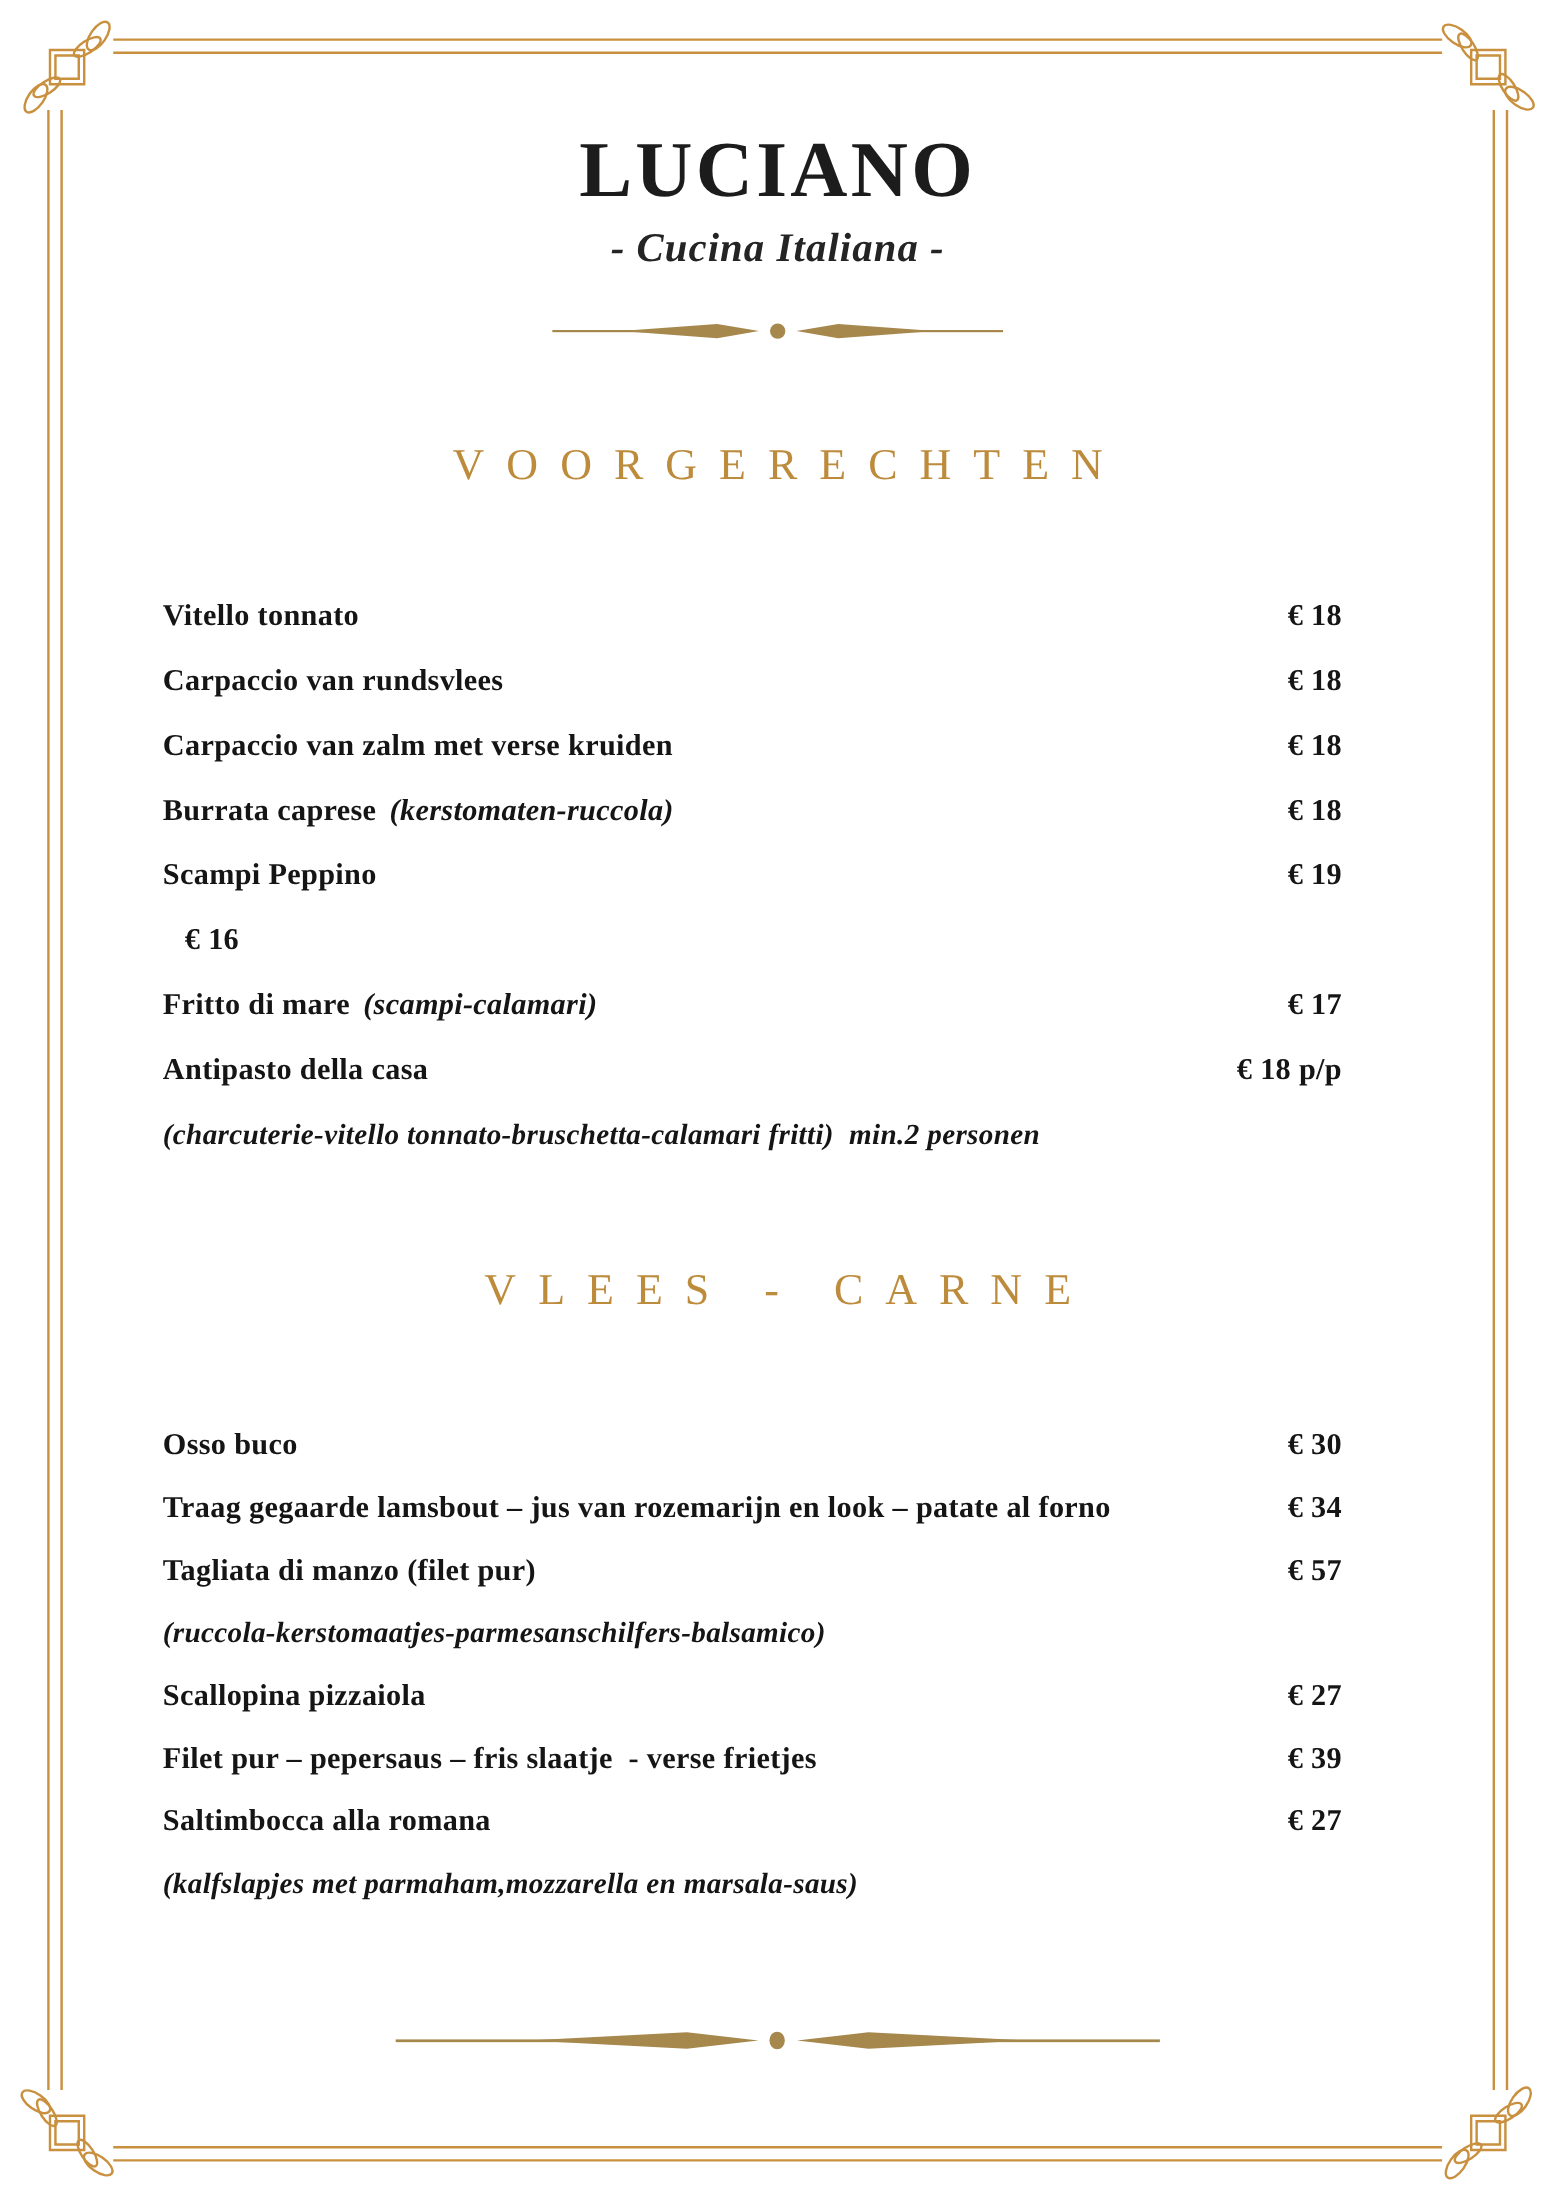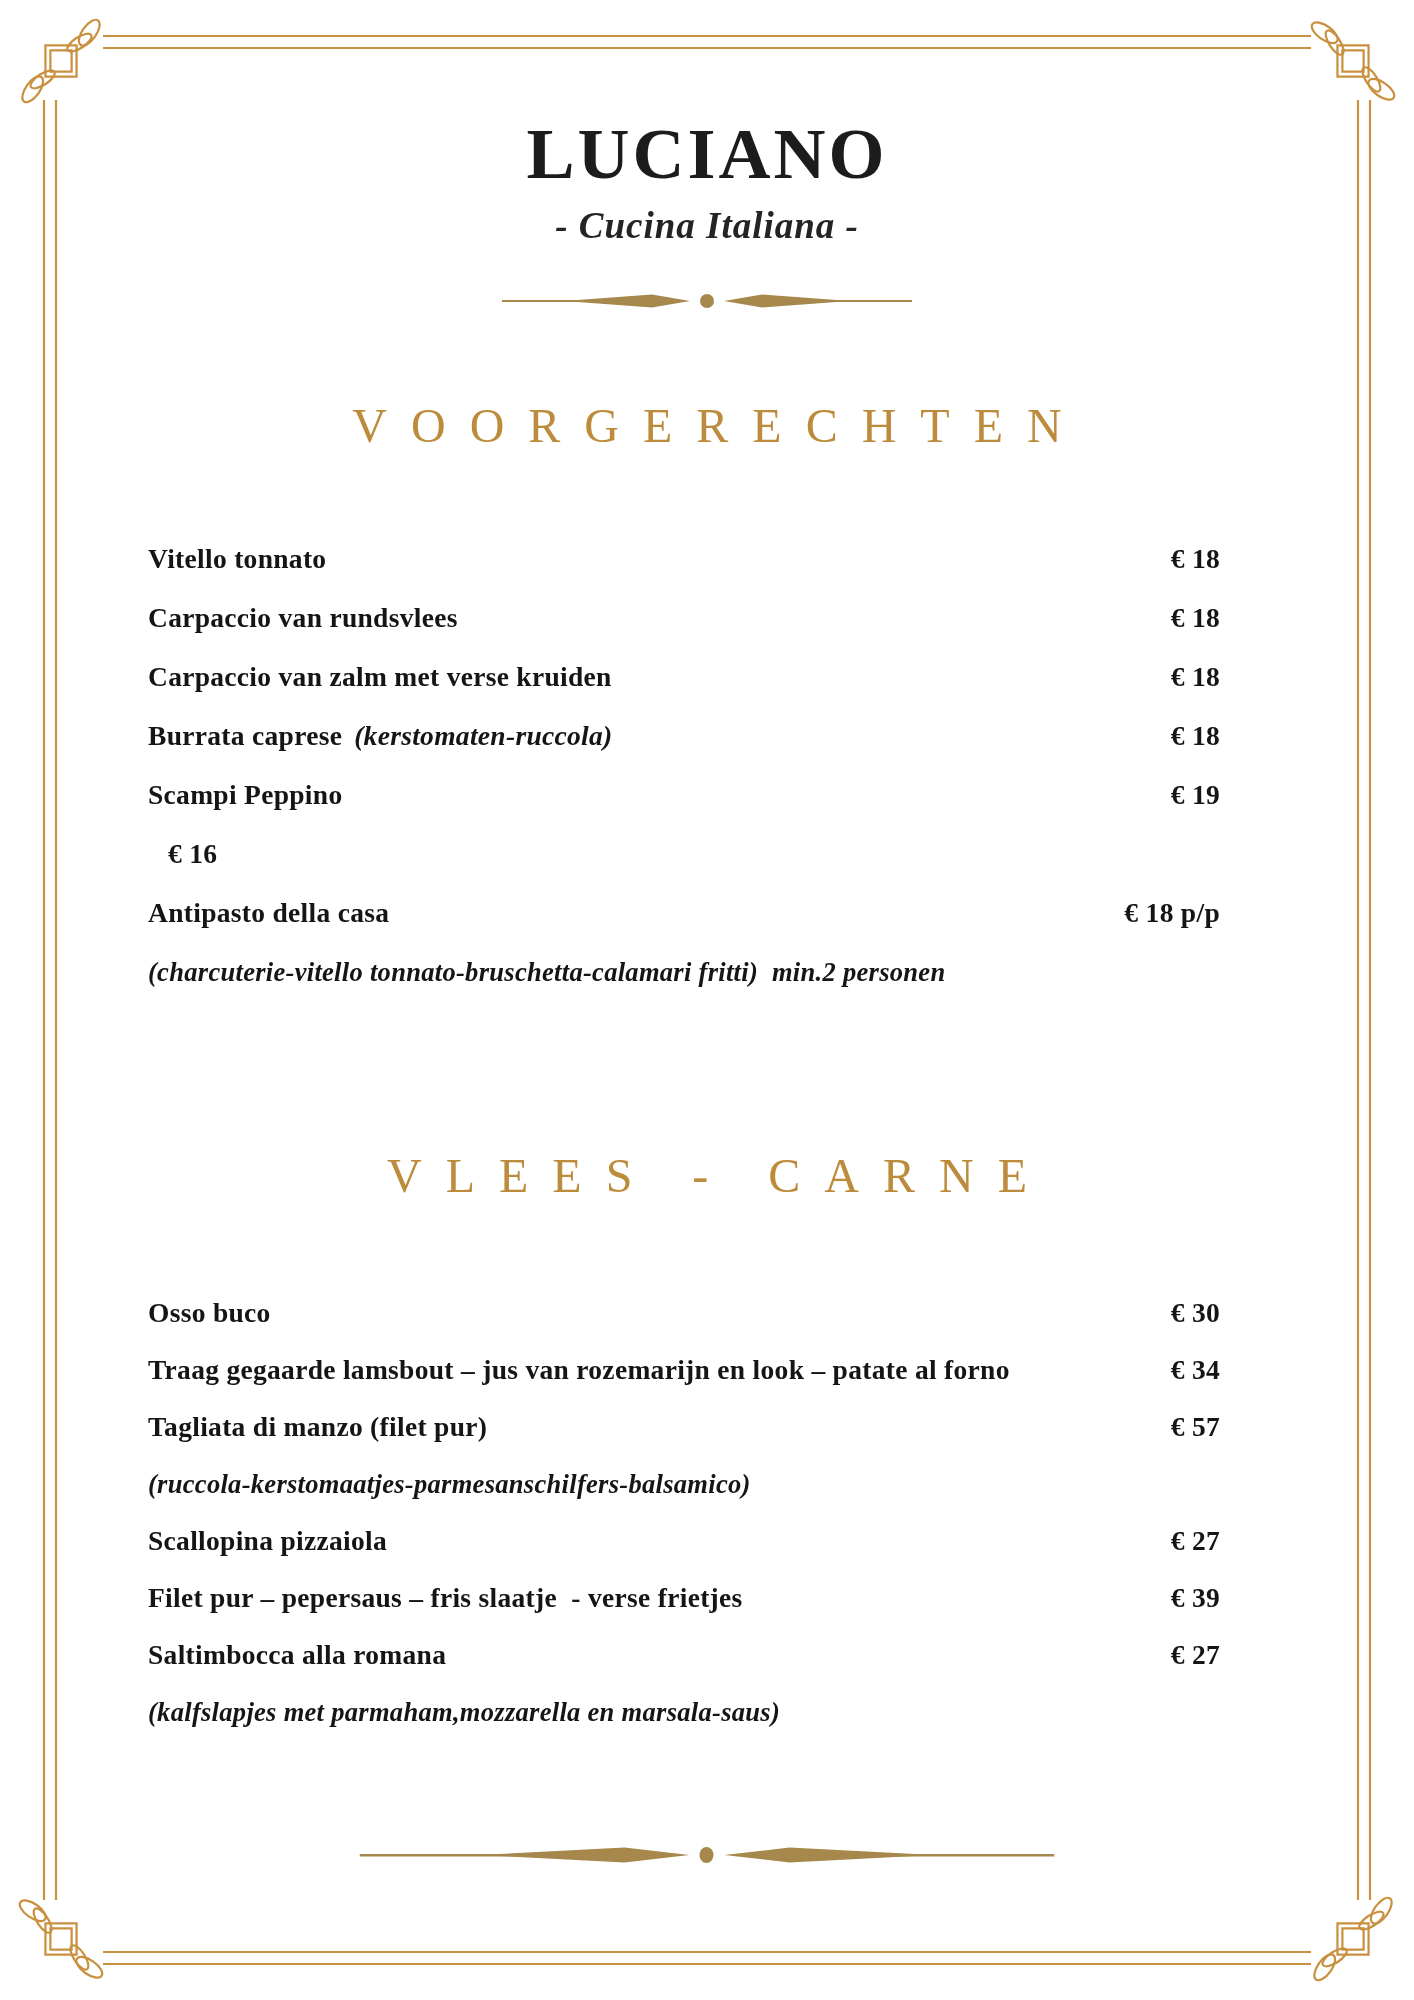--- a/index.html
+++ b/index.html
@@ -22,21 +22,21 @@
     font-size:37px;font-style:italic;font-weight:bold;color:#242424;
     margin-top:14px;letter-spacing:1px;
   }
 
   .divider{position:absolute;left:50%;transform:translateX(-50%);display:block;}
   .divider-top{top:288px;}
   .divider-bottom{top:1841px;}
 
   .section-heading{
     position:absolute;left:0;width:100%;margin:0;text-align:center;
-    font-size:48px;font-weight:normal;color:#bd8b3c;
+    font-size:40px;font-weight:normal;color:#bd8b3c;
     letter-spacing:0.5em;text-indent:0.5em;
   }
   .heading-1{top:398px;}
   .heading-2{top:1148px;}
 
   .items{position:absolute;left:148px;width:1072px;}
   .list-1{top:529px;}
   .list-2{top:1284px;}
   .list-1 .row{height:59px;}
   .list-2 .row{height:57px;}
@@ -120,20 +120,24 @@
       <span class="pr">€ 18</span>
     </div>
     <div class="row">
       <div><span class="nm">Scampi Peppino</span></div>
       <span class="pr">€ 19</span>
     </div>
     <div class="row">
       <span class="pr">€ 16</span>
     </div>
     <div class="row">
+      <div><span class="nm">Fritto di mare</span><span class="dt">(scampi-calamari)</span></div>
+      <span class="pr">€ 17</span>
+    </div>
+    <div class="row">
       <div><span class="nm">Antipasto della casa</span></div>
       <span class="pr">€ 18 p/p</span>
     </div>
     <div class="row note-row">
       <div><span class="nm">(charcuterie-vitello tonnato-bruschetta-calamari fritti)  min.2 personen</span></div>
     </div>
   </div>
 
   <h2 class="section-heading heading-2">VLEES - CARNE</h2>
 

